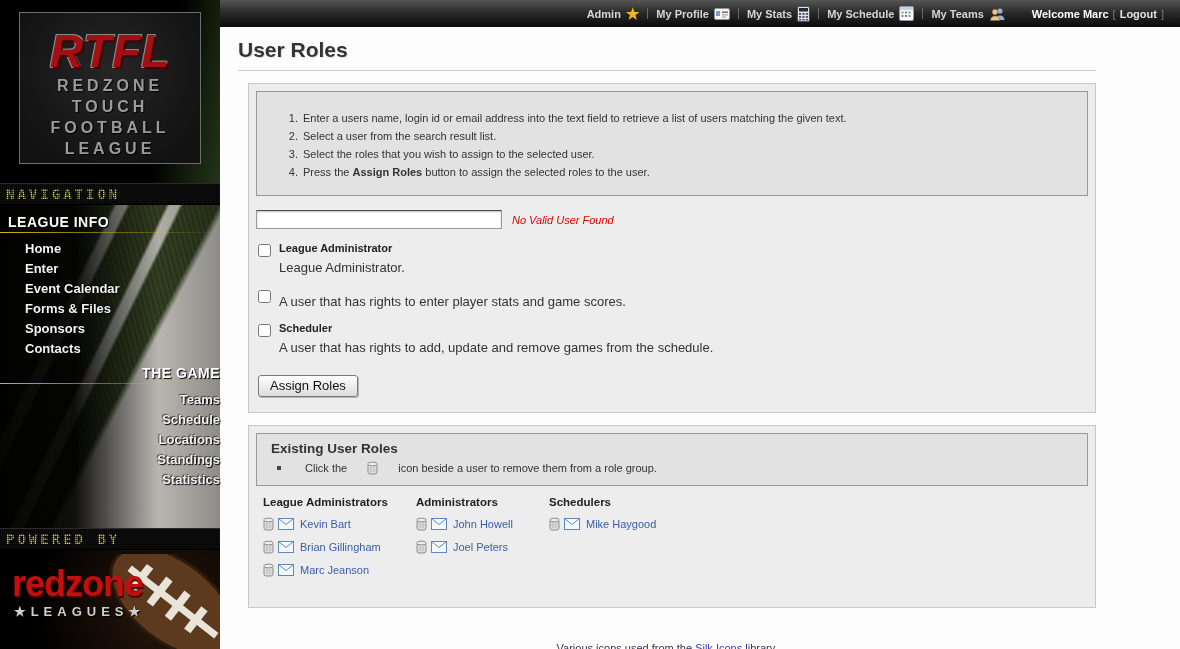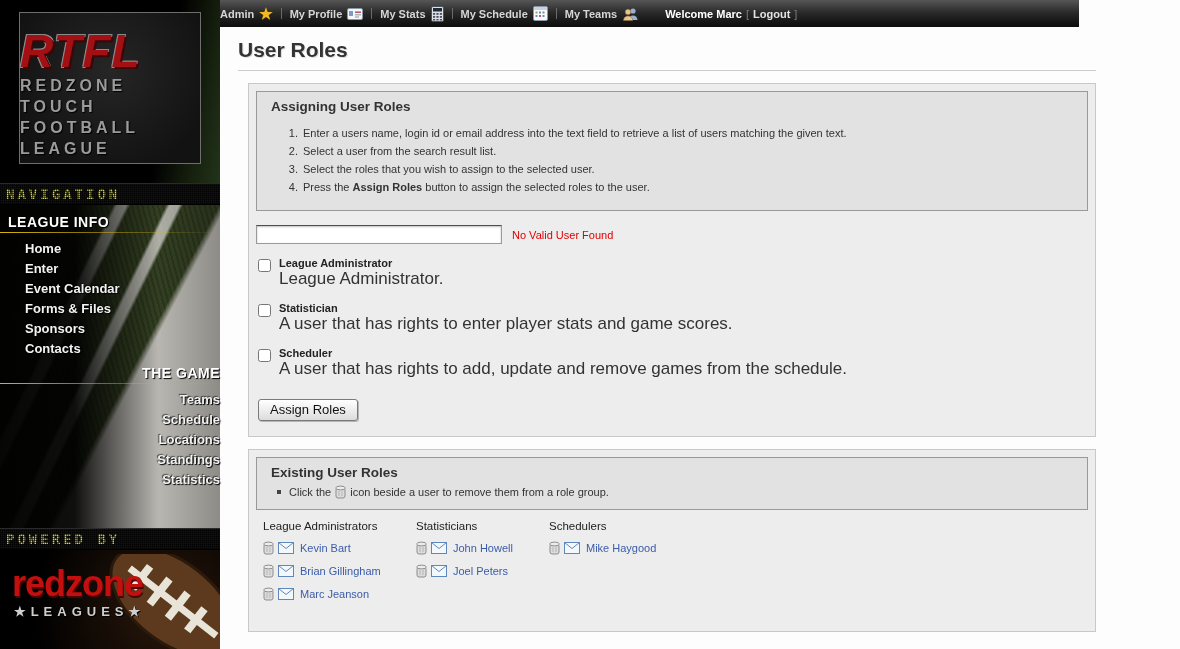--- a/index.html
+++ b/index.html
@@ -2,21 +2,21 @@
 <html><head>
 <meta charset="utf-8">
 <style>
   * { margin:0; padding:0; box-sizing:border-box; }
   html,body { width:1180px; height:649px; overflow:hidden; font-family:"Liberation Sans", sans-serif; background:#fdfdfd; }
   .app { position:relative; width:1180px; height:649px; }
 
   
   .sidebar { position:absolute; left:0; top:0; width:220px; height:649px; background:#000; z-index:5; }
   .logo-area { height:183px; background:linear-gradient(100deg,#000 0 72%, #16200e 88%, #23341a 100%); position:relative; }
-  .logo-box { position:absolute; left:19px; top:12px; width:182px; height:152px; background:radial-gradient(circle at 50% 38%, #262626, #121212 80%); border:1px solid #6e6e6e; cursor:pointer; }
+  .logo-box { position:absolute; left:19px; top:12px; width:182px; height:152px; background:radial-gradient(circle at 50% 38%, #262626, #121212 80%); border:1px solid #6e6e6e; text-align:center; cursor:pointer; }
   .logo-acronym { margin-top:14px; font-size:46px; line-height:48px; font-weight:bold; font-style:italic; color:#a31014; letter-spacing:1px; text-shadow:2px 2px 0 #3d0507, -1px -1px 0 #8a8a8a, 1px -1px 0 #8a8a8a, -1px 1px 0 #8a8a8a; }
   .logo-line { font-size:16px; line-height:21px; font-weight:bold; color:#9b9b9b; letter-spacing:4px; text-shadow:1px 1px 1px #000; }
 
   .led-strip { position:relative; height:22px; background:#131313; border-top:1px solid #2a2a2a; border-bottom:1px solid #000; overflow:hidden; }
   .led-text { position:absolute; left:6px; top:2px; font-family:"DejaVu Sans Mono", monospace; font-weight:bold; font-size:14px; letter-spacing:3px; color:#d8d843; }
   .led-strip::after { content:""; position:absolute; inset:0; background-image:repeating-linear-gradient(90deg, rgba(0,0,0,.55) 0 1px, transparent 1px 2px), repeating-linear-gradient(0deg, rgba(0,0,0,.55) 0 1px, transparent 1px 2px); pointer-events:none; }
 
   .menu { height:323px; padding-top:9px; position:relative;
     background-color:#3c4a28;
     background-image:
@@ -29,59 +29,59 @@
   .menu-underline { height:1px; margin:1px 0 6px 0; background:linear-gradient(to right, #d8b60a, rgba(216,182,10,0)); }
   .menu-item { display:block; padding:2px 0 3px 25px; font-size:13px; font-weight:bold; color:#f2f2f2; text-decoration:none; text-shadow:1px 1px 1px #000, -1px -1px 1px rgba(0,0,0,.6); cursor:pointer; }
   .menu-section.second { margin-top:6px;text-align:right; }
 
   .powered-logo { position:relative; height:100px; background:radial-gradient(circle at 75% 60%, #2a180c, #000 75%); overflow:hidden; cursor:pointer; }
   .rz-name { position:absolute; left:12px; top:16px; font-size:36px; line-height:36px; font-weight:bold; color:#c40f0f; letter-spacing:-1px; text-shadow:1px 2px 0 #4d0404; font-stretch:condensed; }
   .rz-sub { position:absolute; left:14px; top:54px; font-size:13px; font-weight:bold; color:#cfcfcf; letter-spacing:5px; text-shadow:1px 1px 0 #000; }
   .football { position:absolute; right:-28px; top:4px; }
 
   
-  .topbar { position:absolute; left:220px; top:0; width:859px; height:27px; background:linear-gradient(#565656, #2b2b2b 45%, #161616 80%, #0d0d0d); display:flex; align-items:center; padding-right:12px; }
+  .topbar { position:absolute; left:220px; top:0; width:960px; height:27px; background:linear-gradient(#565656, #2b2b2b 45%, #161616 80%, #0d0d0d); display:flex; align-items:center; justify-content:flex-end; padding-right:12px; }
   .topnav { display:flex; align-items:center; }
   .topnav-item { display:flex; align-items:center; gap:5px; color:#d6d6d6; font-size:11px; font-weight:bold; text-decoration:none; cursor:pointer; }
   .sep { display:inline-block; width:1px; height:11px; background:#6a6a6a; margin:0 8px; }
   .star-icon { color:#f2b824; font-size:15px; line-height:14px; text-shadow:0 0 1px #7a5c0c; }
   .welcome { display:flex; align-items:center; margin-left:26px; font-size:11px; }
   .welcome-text { color:#ffffff; font-weight:bold; }
   .bracket { color:#7d7d7d; margin:0 4px; }
   .logout-link { color:#e3e3e3; font-weight:bold; text-decoration:none; cursor:pointer; }
 
   
   .content { position:absolute; left:220px; top:27px; width:892px; height:622px; background:#fdfdfd; padding:11px 16px 0 18px; }
   h1.page-title { font-size:21px; font-weight:bold; color:#333; text-shadow:1px 1px 0 #ddd; }
   .title-rule { border-bottom:1px solid #ccc; margin-top:8px; }
 
   .panel { margin:12px 0 0 10px; background:#ededed; border:1px solid #c8c8c8; padding:7px; }
   .info-box { background:#e2e2e2; border:1px solid #999; padding:7px 14px 10px 14px; }
   .info-box h2 { font-size:13.5px; font-weight:bold; color:#333; }
   .info-box ol { margin:10px 0 4px 30px; }
   .info-box li { font-size:11px; color:#333; padding:3px 2px; }
-  .note { margin-top:5px; font-size:11px; color:#333; display:flex; align-items:center; gap:4px; }
+  .note { margin-top:5px; font-size:11px; color:#333; display:flex; align-items:center; gap:20px; }
   .bullet { width:4px; height:4px; background:#444; display:inline-block; margin:0 4px 0 6px; }
 
   .search-row { margin:14px 0 0 0; display:flex; align-items:center; }
   .user-search { width:246px; height:19px; border:1px solid #9a9a9a; border-top-color:#4d4d4d; background:#fff; box-shadow:inset 0 1px 2px rgba(0,0,0,.25); font-size:12px; padding:0 3px; }
-  .error-msg { margin-left:10px; font-size:11px; color:#e00000; }
+  .error-msg { margin-left:10px; font-size:11px; font-style:italic; color:#e00000; }
 
   .role-option { margin-top:13px; display:flex; }
   .role-option input { width:13px; height:13px; margin:2px 0 0 2px; cursor:pointer; }
   .role-text { margin-left:8px; }
   .role-name { font-size:11px; font-weight:bold; color:#222; }
-  .role-desc { font-size:17px; color:#333; margin-top:0; }
+  .role-desc { font-size:13px; color:#333; margin-top:6px; }
 
   .assign-btn { margin:20px 0 8px 2px; font-family:"Liberation Sans", sans-serif; font-size:13px; color:#111; padding:2px 11px 3px 11px; background:linear-gradient(#ffffff,#ececec 55%, #dcdcdc); border:1px solid #7a7a7a; border-radius:3px; box-shadow:1px 1px 0 #b5b5b5; cursor:pointer; }
 
   .groups { display:flex; padding:10px 0 14px 7px; }
   .group-col1 { width:153px; }
   .group-col2 { width:133px; }
-  .group-title { font-size:11.5px; font-weight:normal; color:#222; margin-bottom:9px; }
+  .group-title { font-size:11.5px; font-weight:bold; color:#222; margin-bottom:9px; }
   .user-row { display:flex; align-items:center; gap:4px; margin-bottom:9px; }
   .user-link { font-size:11px; color:#3a5ca8; text-decoration:none; cursor:pointer; margin-left:2px; }
   .icon-btn { display:inline-flex; cursor:pointer; }
 
   .page-footer { text-align:center; margin-top:34px; font-size:11px; color:#333355; }
   .f-link { color:#3838b8; text-decoration:none; cursor:pointer; }
 </style>
 </head>
 <body>
 
@@ -215,21 +215,20 @@
       <span class="bracket">]</span>
     </div>
   </header>
 
   <main class="content">
     <h1 class="page-title">User Roles</h1>
     <div class="title-rule"></div>
 
     <section class="panel">
       <div class="info-box">
-        <h2>Assigning User Roles</h2>
         <ol>
           <li>Enter a users name, login id or email address into the text field to retrieve a list of users matching the given text.</li>
           <li>Select a user from the search result list.</li>
           <li>Select the roles that you wish to assign to the selected user.</li>
           <li><span>Press the </span><b>Assign Roles</b><span> button to assign the selected roles to the user.</span></li>
         </ol>
       </div>
 
       <div class="search-row">
         <input type="text" class="user-search" value="" style="">
@@ -239,21 +238,20 @@
       <div class="role-option">
         <input type="checkbox" style="">
         <div class="role-text">
           <div class="role-name">League Administrator</div>
           <div class="role-desc">League Administrator.</div>
         </div>
       </div>
       <div class="role-option">
         <input type="checkbox" style="">
         <div class="role-text">
-          <div class="role-name">Statistician</div>
           <div class="role-desc">A user that has rights to enter player stats and game scores.</div>
         </div>
       </div>
       <div class="role-option">
         <input type="checkbox" style="">
         <div class="role-text">
           <div class="role-name">Scheduler</div>
           <div class="role-desc">A user that has rights to add, update and remove games from the schedule.</div>
         </div>
       </div>
@@ -327,21 +325,21 @@
                 <svg width="16" height="12" viewBox="0 0 16 12">
                   <rect x="0.5" y="0.5" width="15" height="11" fill="#f3f8fd" stroke="#5f87bb"></rect>
                   <path d="M0.5 0.5 L8 6.5 L15.5 0.5" fill="none" stroke="#5f87bb"></path>
                 </svg>
               </span>
             <a class="user-link">Marc Jeanson</a>
           </div>
         </div>
 
         <div class="group-col2">
-          <div class="group-title">Statisticians</div>
+          <div class="group-title">Administrators</div>
           <div class="user-row">
             <span class="icon-btn">
                 <svg width="11" height="14" viewBox="0 0 11 14">
                   <rect x="1" y="3" width="9" height="10" rx="2" fill="#dcdcdc" stroke="#8d8d8d"></rect>
                   <ellipse cx="5.5" cy="3" rx="4.8" ry="1.9" fill="#ececec" stroke="#8d8d8d"></ellipse>
                   <line x1="4" y1="6" x2="4" y2="11" stroke="#b5b5b5"></line>
                   <line x1="7" y1="6" x2="7" y2="11" stroke="#b5b5b5"></line>
                 </svg>
               </span>
             <span class="icon-btn">

